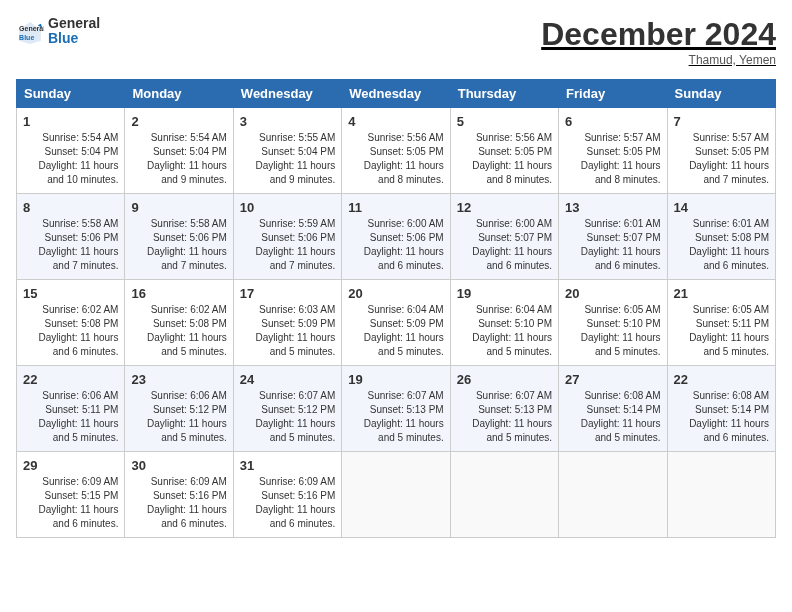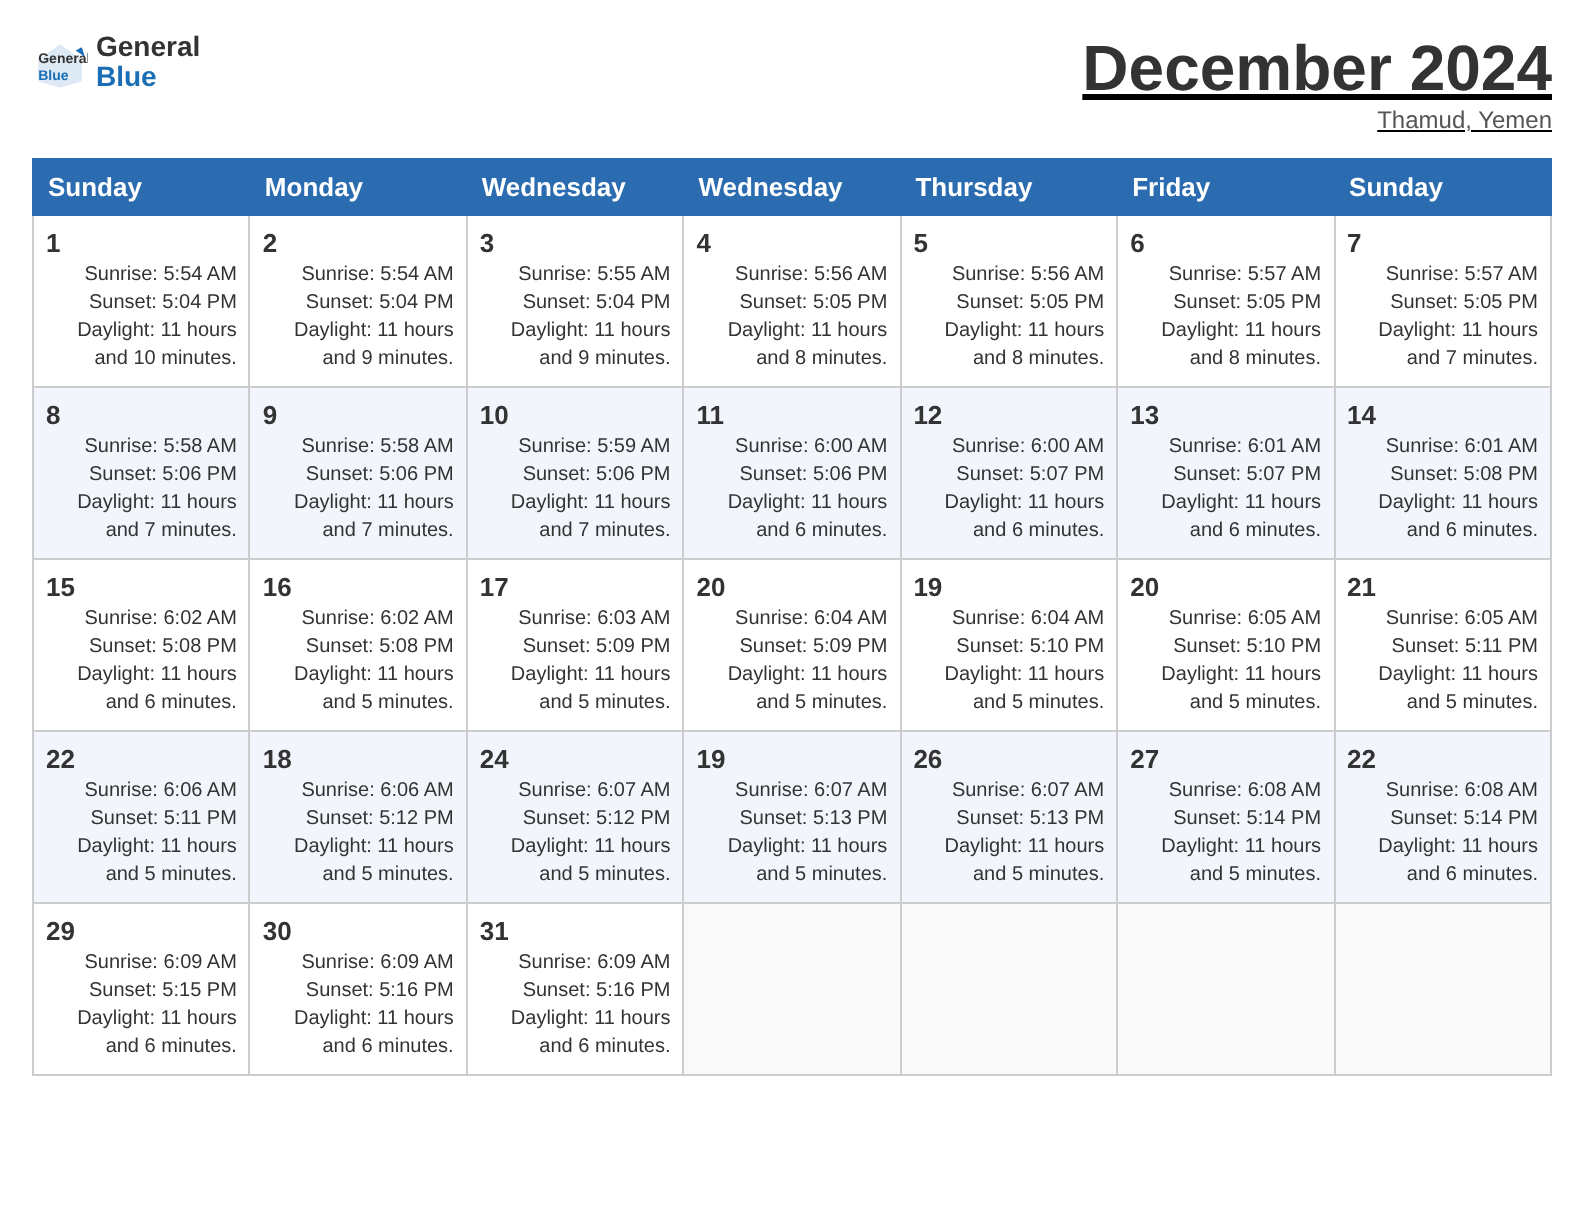--- a/index.html
+++ b/index.html
@@ -207,21 +207,21 @@
           <span class="day-number">21</span>
 <div class="day-info">Sunrise: 6:05 AM<br>Sunset: 5:11 PM<br>Daylight: 11 hours and 5 minutes.</div>
         </td>
       </tr>
       <tr>
         <td>
           <span class="day-number">22</span>
 <div class="day-info">Sunrise: 6:06 AM<br>Sunset: 5:11 PM<br>Daylight: 11 hours and 5 minutes.</div>
         </td>
         <td>
-          <span class="day-number">18</span>
+          <span class="day-number">23</span>
 <div class="day-info">Sunrise: 6:06 AM<br>Sunset: 5:12 PM<br>Daylight: 11 hours and 5 minutes.</div>
         </td>
         <td>
           <span class="day-number">24</span>
 <div class="day-info">Sunrise: 6:07 AM<br>Sunset: 5:12 PM<br>Daylight: 11 hours and 5 minutes.</div>
         </td>
         <td>
           <span class="day-number">19</span>
 <div class="day-info">Sunrise: 6:07 AM<br>Sunset: 5:13 PM<br>Daylight: 11 hours and 5 minutes.</div>
         </td>

